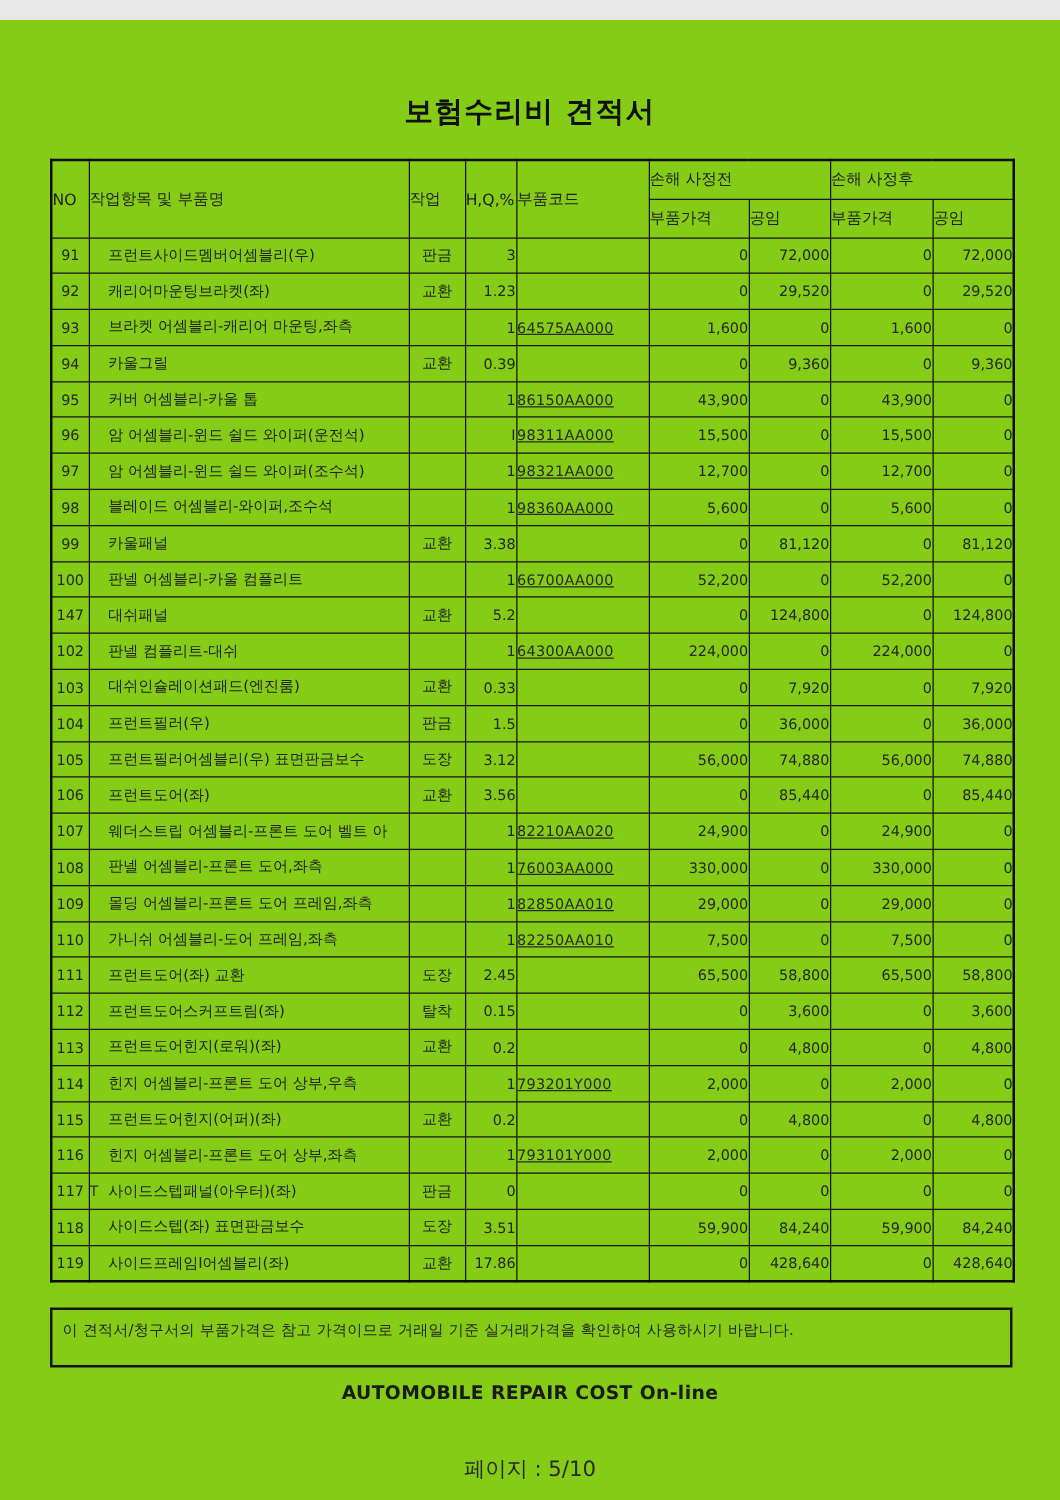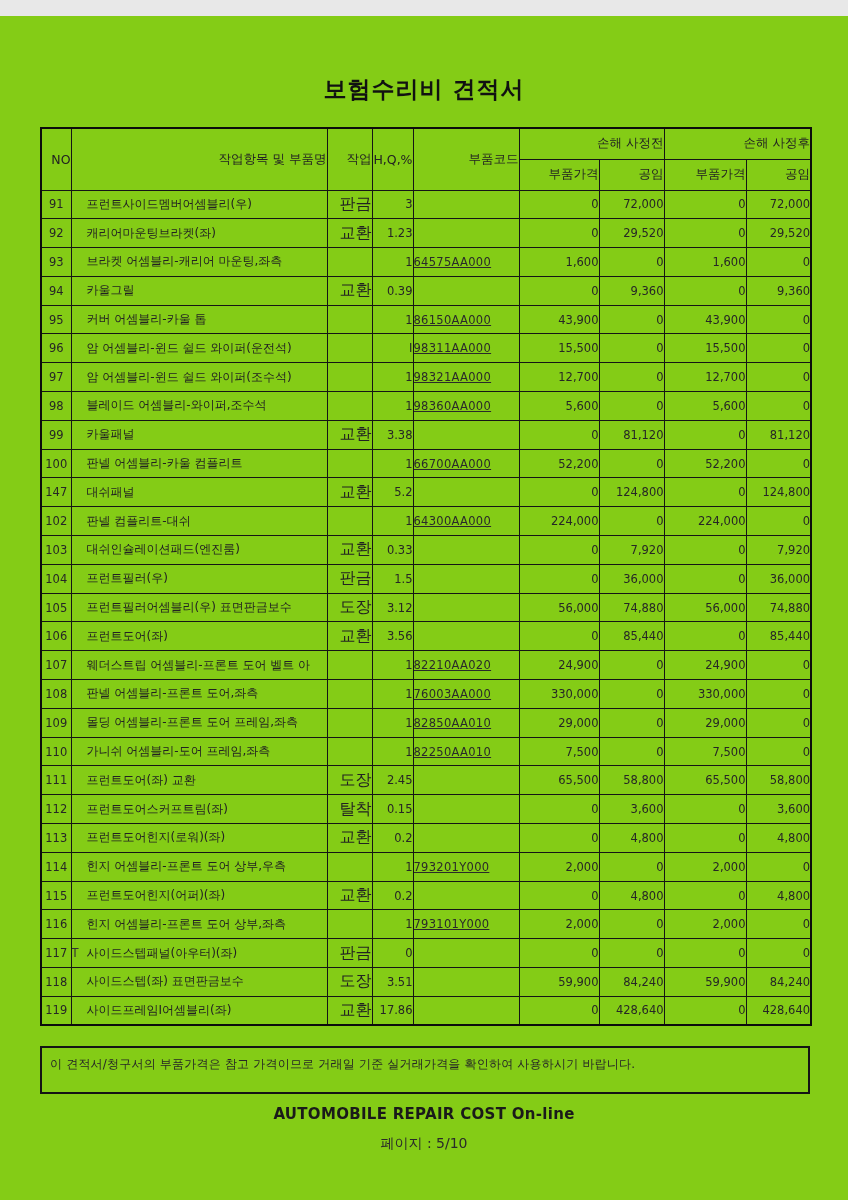--- a/index.html
+++ b/index.html
@@ -36,30 +36,30 @@
   table.estimate th, table.estimate td {
     border: 1px solid #151515;
     padding: 0;
     vertical-align: middle;
     overflow: hidden;
     white-space: nowrap;
   }
   table.estimate thead th {
     font-size: 12.5px;
     font-weight: normal;
-    text-align: right;
+    text-align: left;
     color: #222;
   }
   thead tr.h1 { height: 31px; }
   thead tr.h2 { height: 31px; }
   tbody tr { height: 28.8px; border-radius: 13px; }
   td.c-no   { text-align: center; font-size: 11.5px; color: #262626; }
   td.c-name { font-size: 12px; padding-left: 7px; color: #222; }
   td.c-name .prefix { display: inline-block; width: 15px; font-size: 11.5px; color: #333; }
-  td.c-work { text-align: right; font-size: 16px; color: #222; font-family: Liberation Mono, monospace; }
+  td.c-work { text-align: center; font-size: 12px; color: #222; font-family: Liberation Mono, monospace; }
   td.c-hq   { text-align: right; font-size: 11.5px; padding-right: 5px; color: #262626; }
   td.c-code { text-align: left; font-size: 11.5px; padding-left: 5px; color: #2a2a2a; letter-spacing: 0.3px; text-decoration: underline; }
   td.c-num  { text-align: right; font-size: 11.5px; padding-right: 7px; color: #262626; }
   .notice-box {
     position: absolute;
     top: 1030px;
     left: 40px;
     width: 770px;
     height: 48px;
     border: 2px solid #141414;
@@ -75,25 +75,25 @@
     left: 0;
     width: 100%;
     text-align: center;
     font-size: 15px;
     font-weight: bold;
     color: #1a1a1a;
     letter-spacing: 0.3px;
   }
   .page-label {
     position: absolute;
-    top: 1119px;
+    top: 1148px;
     left: 0;
     width: 100%;
     text-align: center;
-    font-size: 14px;
+    font-size: 17px;
     color: #2a2a2a;
   }
 </style>
 </head>
 <body>
 
 <div class="page">
 
   <div class="title">보험수리비 견적서</div>
 

